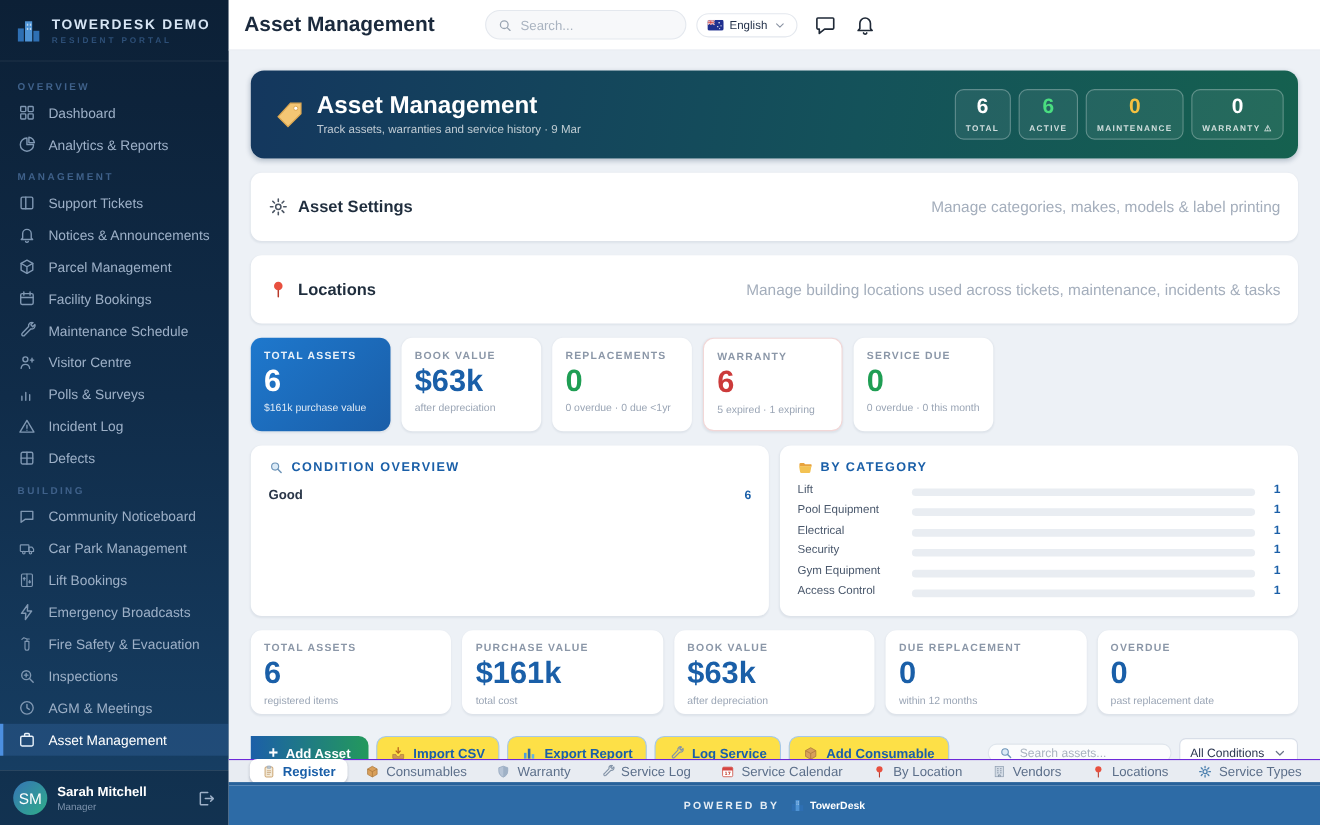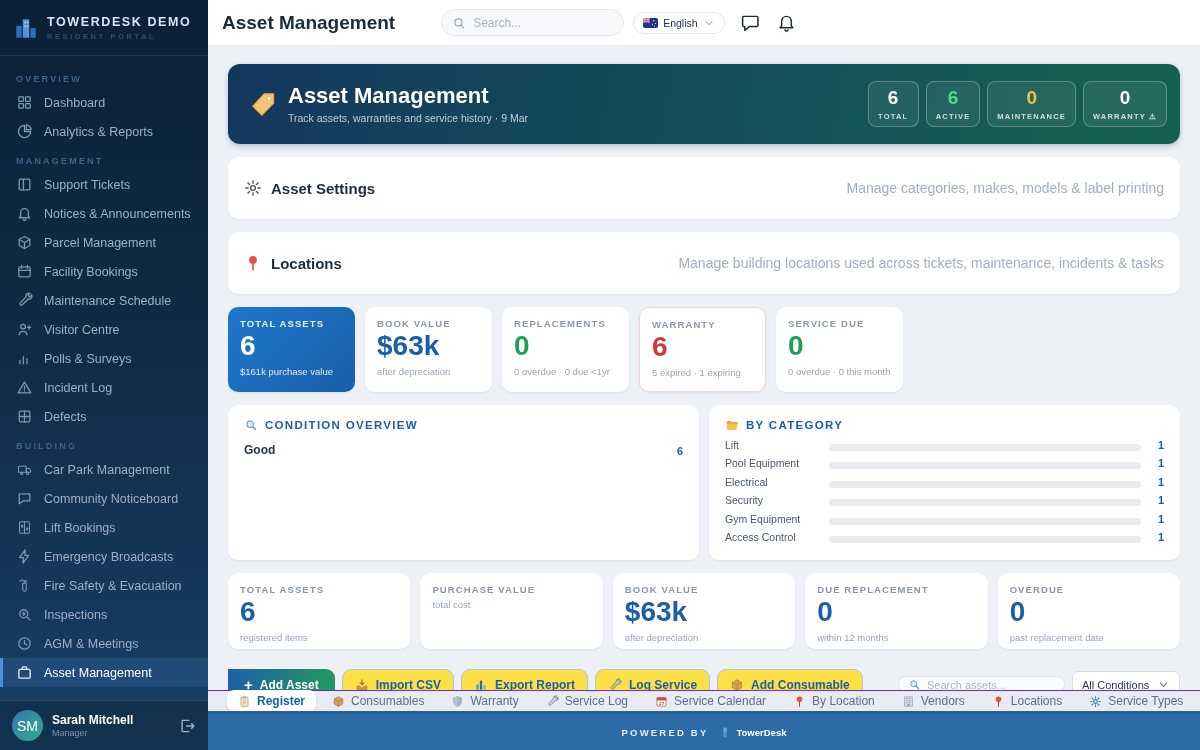--- a/index.html
+++ b/index.html
@@ -227,36 +227,36 @@
             <svg viewBox="0 0 24 24" fill="none" stroke="currentColor" stroke-width="1.8" stroke-linecap="round" stroke-linejoin="round">
               <rect x="4.5" y="4.5" width="15" height="15" rx="2"></rect>
               <path d="M12 4.5v15M4.5 12h15"></path>
             </svg>
           </span>
           <span>Defects</span>
         </div>
         <div class="nav-label">BUILDING</div>
         <div class="nav-item">
           <span class="icn">
+            <svg viewBox="0 0 24 24" fill="none" stroke="currentColor" stroke-width="1.8" stroke-linecap="round" stroke-linejoin="round">
+              <path d="M4.5 5.5h15v10H10l-5.5 4z"></path>
+            </svg>
+          </span>
+          <span>Community Noticeboard</span>
+        </div>
+        <div class="nav-item">
+          <span class="icn">
             <svg viewBox="0 0 24 24" fill="none" stroke="currentColor" stroke-width="1.5" stroke-linecap="round" stroke-linejoin="round">
               <rect x="3.5" y="7.5" width="11" height="8.5" rx="1"></rect>
               <path d="M14.5 10.5h4l2 2.5v3h-6z"></path>
               <circle cx="8" cy="17.5" r="1.6"></circle>
               <circle cx="16.5" cy="17.5" r="1.6"></circle>
             </svg>
           </span>
           <span>Car Park Management</span>
-        </div>
-        <div class="nav-item">
-          <span class="icn">
-            <svg viewBox="0 0 24 24" fill="none" stroke="currentColor" stroke-width="1.8" stroke-linecap="round" stroke-linejoin="round">
-              <path d="M4.5 5.5h15v10H10l-5.5 4z"></path>
-            </svg>
-          </span>
-          <span>Community Noticeboard</span>
         </div>
         <div class="nav-item">
           <span class="icn">
             <svg viewBox="0 0 24 24" fill="none" stroke="currentColor" stroke-width="1.5" stroke-linecap="round" stroke-linejoin="round">
               <rect x="5" y="4" width="14" height="16" rx="1.5"></rect>
               <path d="M12 4v16"></path>
               <path d="M8.5 12V8.8M7.3 10L8.5 8.7 9.7 10M15.5 12v3.2M14.3 14l1.2 1.3 1.2-1.3"></path>
             </svg>
           </span>
           <span>Lift Bookings</span>
@@ -516,20 +516,21 @@
       </div>
 
       <div class="kpis kpis-bottom" id="kpis-bottom">
           <div class="kpi ">
             <div class="kpi-label">TOTAL ASSETS</div>
             <div class="kpi-value" style="color:#1a5fa8">6</div>
             <div class="kpi-sub">registered items</div>
           </div>
           <div class="kpi ">
             <div class="kpi-label">PURCHASE VALUE</div>
+            <div class="kpi-value" style="color:#1a5fa8">$161k</div>
             <div class="kpi-sub">total cost</div>
           </div>
           <div class="kpi ">
             <div class="kpi-label">BOOK VALUE</div>
             <div class="kpi-value" style="color:#1a5fa8">$63k</div>
             <div class="kpi-sub">after depreciation</div>
           </div>
           <div class="kpi ">
             <div class="kpi-label">DUE REPLACEMENT</div>
             <div class="kpi-value" style="color:#1a5fa8">0</div>

